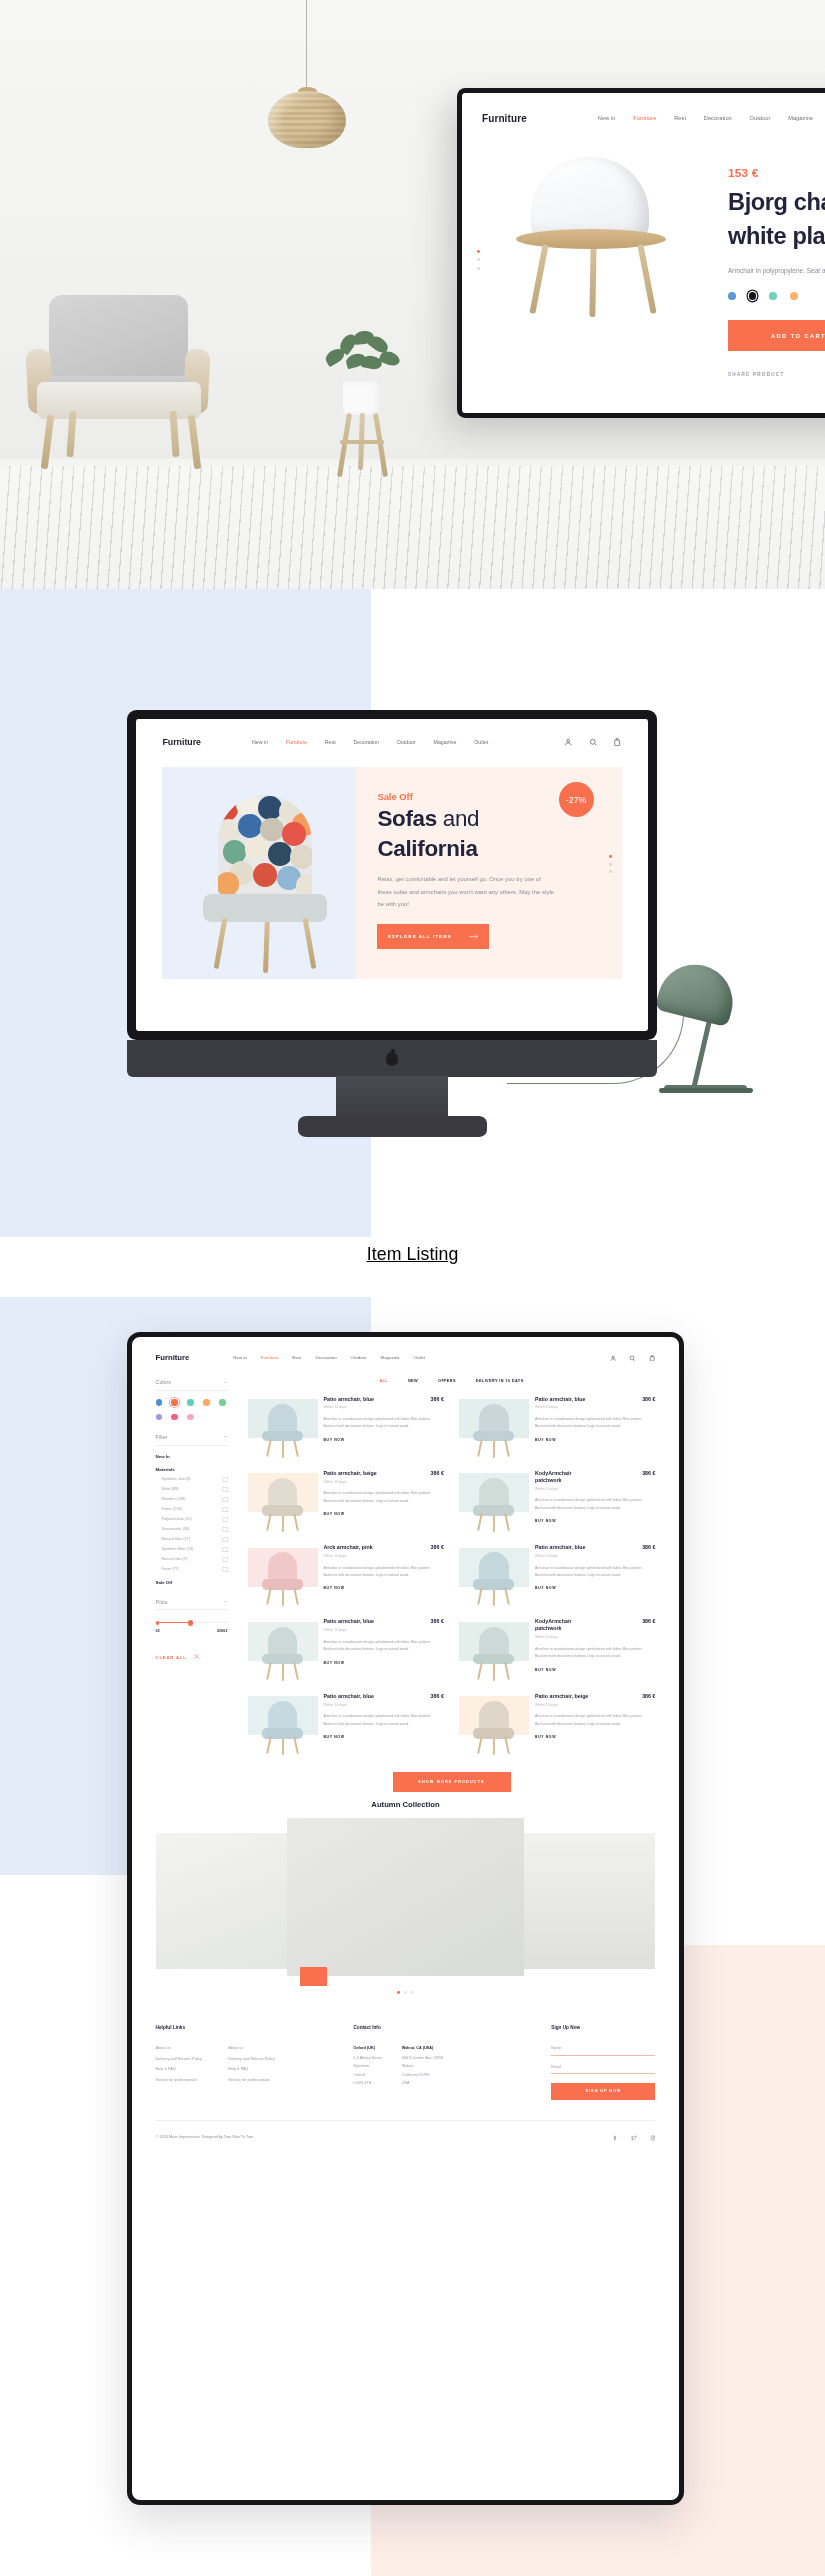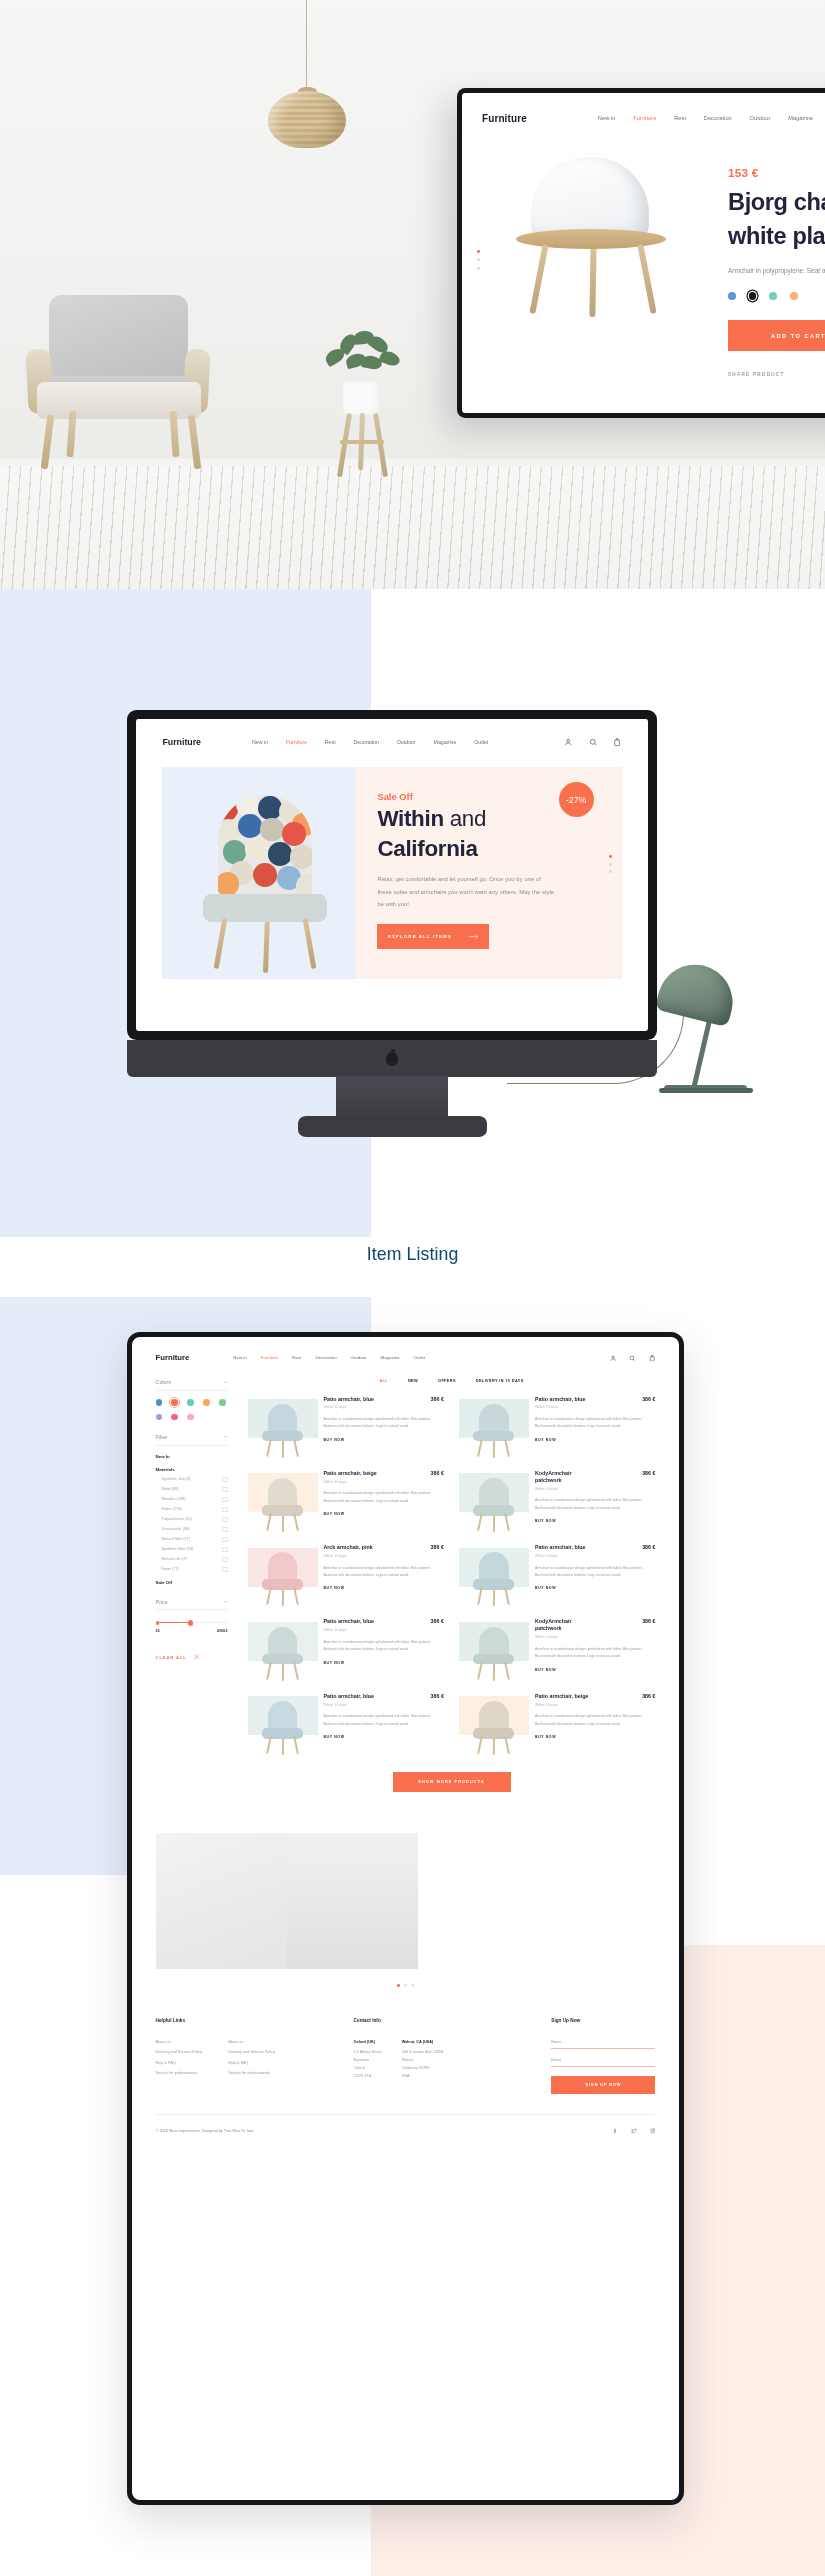--- a/index.html
+++ b/index.html
@@ -143,21 +143,21 @@
      background:linear-gradient(150deg,#8fa596,#5d7466);border-radius:38px 38px 9.4px 9.4px;transform:rotate(14deg);
      box-shadow:inset -8.3px -4.7px 11.8px rgba(30,50,40,.35);}
   .dl-arm{position:absolute;left:111px;top:64px;width:5.3px;height:77px;background:#5d7466;transform:rotate(13deg);border-radius:2.4px;}
   .dl-base{position:absolute;left:75px;top:137px;width:83px;height:7px;background:#5d7466;border-radius:3.5px;}
   .dl-foot{position:absolute;left:70px;top:140px;width:94px;height:4.7px;border-radius:2.4px;background:#4e6458;}
   .cord{position:absolute;left:507px;top:389px;width:177px;height:106px;border:1.8px solid #6f8576;
      border-top:none;border-left:none;border-radius:0 0 71px 0;}
 
   
   .caption{position:absolute;left:0;top:1244px;width:825px;text-align:center;
-     font-size:17.7px;color:#0c4a6e;font-weight:300;letter-spacing:0.1px;}
+     font-size:17.7px;color:#000000;font-weight:300;letter-spacing:0.1px;text-decoration:underline;}
 
   
   .scene3{position:absolute;left:0;top:1297px;width:825px;height:1279px;}
   .s3-bgblue{position:absolute;left:0;top:0;width:371px;height:578px;background:#e3ecf8;}
   .s3-bgpink{position:absolute;left:371px;top:648px;width:454px;height:631px;background:#fdeee8;}
   .s3-white{position:absolute;left:371px;top:0;width:454px;height:648px;background:#fff;}
   .s3-whiteL{position:absolute;left:0;top:578px;width:371px;height:702px;background:#fff;}
 
   .tallframe{position:absolute;left:127px;top:35px;width:557px;height:1173px;background:#fff;
      border:5.3px solid #15151a;border-radius:13px;overflow:hidden;box-shadow:0 15.3px 41px rgba(60,60,70,.18);}
@@ -404,21 +404,21 @@
             <div class="hc-leg c"></div>
             <div class="hc-seat"></div>
             <div class="hc-leg a"></div>
             <div class="hc-leg b"></div>
           </div>
         </div>
         <div class="hero-r">
           <div class="hero-badge">-27%</div>
           <div class="hero-kicker">Sale Off</div>
           <div class="hero-h1">
-            <b>Within</b><span class="thin"> and</span>
+            <b>Sofas</b><span class="thin"> and</span>
           </div>
           <div class="hero-h1">
             <b>California</b>
           </div>
           <div class="hero-p">Relax, get comfortable and let yourself go. Once you try one of these sofas and armchairs you won't want any others. May the style be with you!</div>
           <div class="hero-btn">
             <span>EXPLORE ALL ITEMS</span>
             <span>
               <svg width="9.4" height="5.3" viewBox="0 0 20 10" fill="none" stroke="#fff" stroke-width="1.3">
                 <path d="M0 5h18M14 1l4 4-4 4"></path>
@@ -799,20 +799,24 @@
               </div>
             </div>
           </div>
 
         <div class="showmore">SHOW MORE PRODUCTS</div>
       </section>
     </div>
 
     <div class="collection">
       <div class="col-a"></div>
+      <div class="col-b">
+        <div class="col-title">Autumn Collection</div>
+        <div class="col-tag"></div>
+      </div>
       <div class="col-c"></div>
     </div>
     <div class="dots3">
       <i class="on"></i>
       <i></i>
       <i></i>
     </div>
 
     <div class="footer">
       <div class="fcols">

